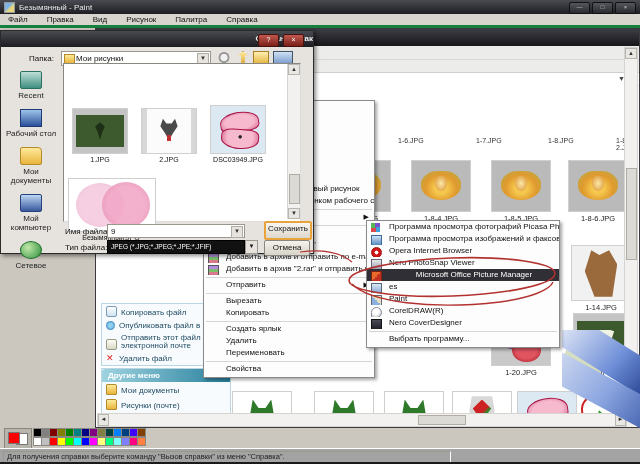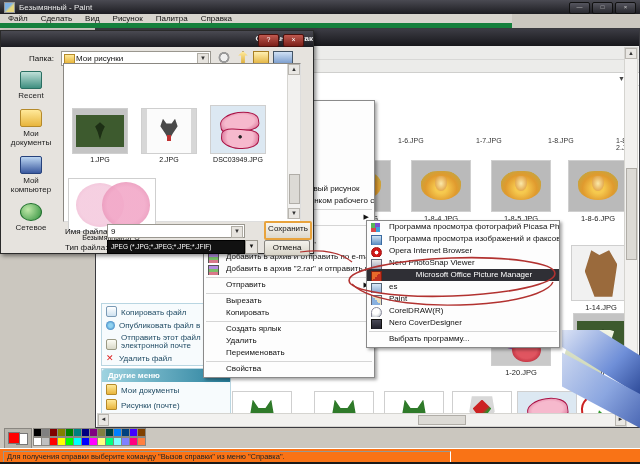--- a/index.html
+++ b/index.html
@@ -8,30 +8,30 @@
        background:#cbc7bf;font-size:8px;color:#111;}
   .abs{position:absolute;}
   
   #paint-titlebar{left:0;top:0;width:640px;height:14px;
     background:linear-gradient(#4a4a52,#1d1d22);color:#e8e8e8;
     display:flex;align-items:center;gap:4px;padding:0 4px;box-sizing:border-box;font-size:8px;}
   #paint-icon{width:9px;height:9px;background:linear-gradient(135deg,#7fb2e5 40%,#e5d77f 60%);border:1px solid #999;}
   #paint-winbtns{position:absolute;right:4px;top:2px;display:flex;gap:2px;}
   .winbtn{width:19px;height:10px;border-radius:2px;background:linear-gradient(#55555e,#2a2a30);
     border:1px solid #111;color:#ccc;font-size:6px;line-height:9px;text-align:center;}
-  #paint-menubar{left:0;top:14px;width:512px;height:14px;background:#d8d5ce;border-bottom:5px solid #15803d;
-    display:flex;align-items:center;gap:1px;padding-left:2px;box-sizing:border-box;}
+  #paint-menubar{left:0;top:14px;width:640px;height:14px;background:#d8d5ce;border-bottom:3px solid #15803d;
+    display:flex;align-items:center;gap:7px;padding-left:2px;box-sizing:border-box;}
   .pmenu{padding:1px 6px;}
   #palette-area{left:0;top:427px;width:640px;height:21px;}
   #cur-colors{left:4px;top:1px;width:26px;height:19px;background:#b8b5ad;border:1px solid #8a8781;position:absolute;}
   #cur-bg{position:absolute;right:3px;bottom:3px;width:10px;height:10px;background:#fff;border:1px solid #777;}
   #cur-fg{position:absolute;left:3px;top:3px;width:10px;height:10px;background:#FF0000;border:1px solid #777;}
   .swrow{position:absolute;left:33px;display:flex;}
   .sw{width:9px;height:9px;border:1px solid #8a8781;margin-right:-1px;box-sizing:border-box;}
-  #statusbar{left:0;top:448px;width:640px;height:14px;background:#f97316;border-top:1px solid #fff;}
+  #statusbar{left:0;top:448px;width:640px;height:14px;background:#a3a3a3;border-top:1px solid #fff;}
   #status-text{position:absolute;left:3px;top:2px;width:440px;height:10px;border:1px solid #9a978f;
     border-right-color:#fff;border-bottom-color:#fff;padding:0 3px;line-height:10px;font-size:7.5px;color:#222;}
   #screen-bottom{left:0;top:462px;width:640px;height:2px;background:#1a1a1a;}
   
   #explorer{left:95px;top:28px;width:543px;height:398px;background:#fff;border:1px solid #3a3a3f;
     overflow:hidden;z-index:2;}
   #exp-titlebar{position:absolute;left:0;top:0;width:100%;height:17px;background:linear-gradient(#3c3c44,#17171b);}
   #exp-toolband{position:absolute;left:0;top:17px;width:100%;height:26px;background:#ececea;border-bottom:1px solid #cfcfcd;}
   #exp-toolband:after{content:"";position:absolute;left:0;top:13px;width:100%;height:1px;background:#d8d8d6;}
   #exp-address{position:absolute;left:0;top:44px;width:100%;height:12px;background:#fff;border-bottom:1px solid #e0e0e0;}
@@ -204,21 +204,21 @@
   <span id="paint-icon"></span>
   <span>Безымянный - Paint</span>
   <span id="paint-winbtns">
       <span class="winbtn">—</span>
       <span class="winbtn">□</span>
       <span class="winbtn">×</span>
     </span>
 </div>
 <div class="abs" id="paint-menubar">
     <span class="pmenu">Файл</span>
-    <span class="pmenu">Сделать</span>
+    <span class="pmenu">Правка</span>
     <span class="pmenu">Вид</span>
     <span class="pmenu">Рисунок</span>
     <span class="pmenu">Палитра</span>
     <span class="pmenu">Справка</span>
   </div>
 
 <div class="abs" id="explorer">
   <div id="exp-titlebar"></div>
   <div id="exp-toolband"></div>
   <div id="exp-address">
@@ -398,20 +398,24 @@
   <span class="tb-ico" id="ico-back"></span>
   <span class="tb-ico" id="ico-up"></span>
   <span class="tb-ico" id="ico-new"></span>
   <span class="tb-ico" id="ico-views"></span>
   <div id="dlg-places">
       <div class="place">
         <div class="pico pico-recent-folder-icon"></div>
         <div>Recent</div>
       </div>
       <div class="place">
+        <div class="pico pico-desktop-icon"></div>
+        <div>Рабочий стол</div>
+      </div>
+      <div class="place">
         <div class="pico pico-documents-folder-icon"></div>
         <div>Мои документы</div>
       </div>
       <div class="place">
         <div class="pico pico-computer-icon"></div>
         <div>Мой компьютер</div>
       </div>
       <div class="place">
         <div class="pico pico-network-icon"></div>
         <div>Сетевое</div>

